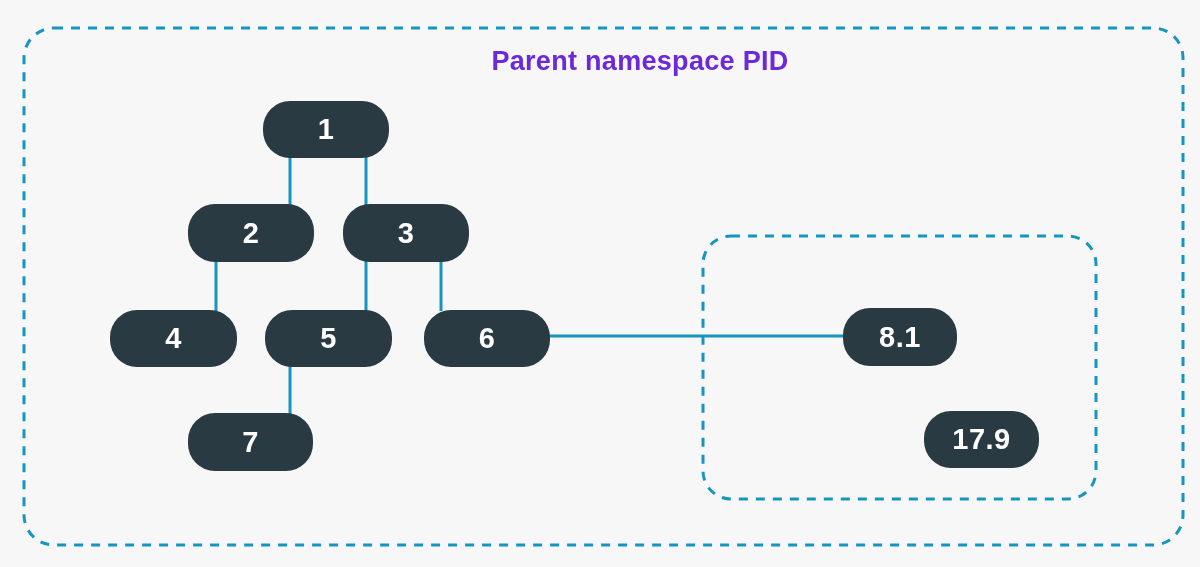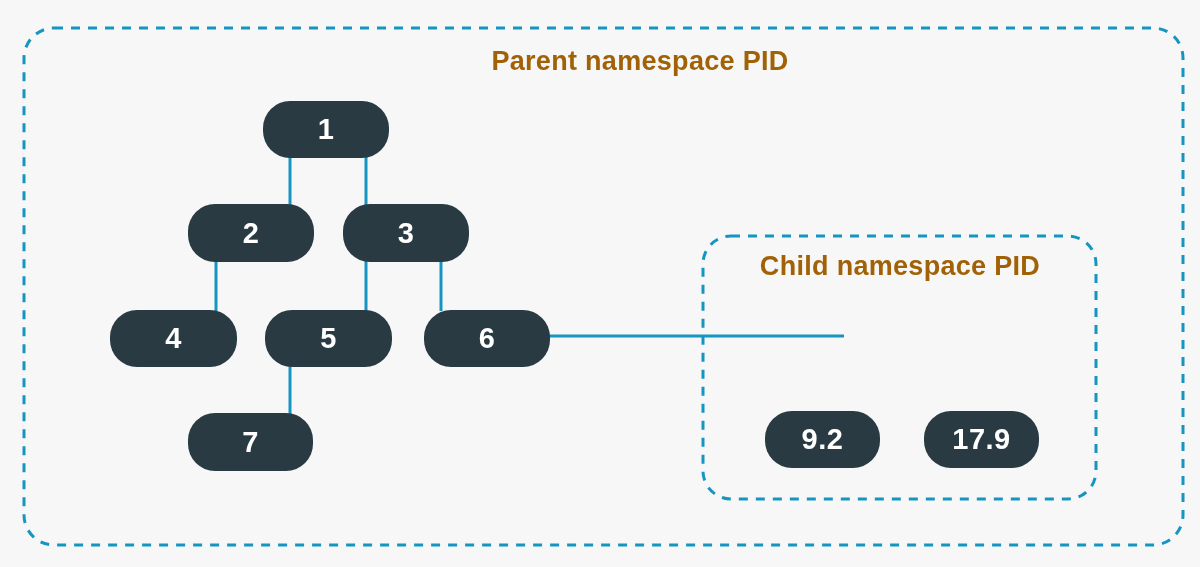--- a/index.html
+++ b/index.html
@@ -21,21 +21,21 @@
     position: absolute;
     left: 0;
     top: 0;
     width: 1200px;
     height: 567px;
     display: block;
   }
   .ns-title {
     position: absolute;
     transform: translate(-50%, -50%);
-    color: #a16207;
+    color: #6d28d9;
     font-size: 27px;
     font-weight: 800;
     letter-spacing: 0.3px;
     white-space: nowrap;
   }
   .parent-title { left: 640px; top: 61px; }
   .child-title  { left: 900px; top: 266px; }
   .node {
     position: absolute;
     background: #293a43;
@@ -75,25 +75,24 @@
     <line x1="216" y1="261" x2="216" y2="311" stroke="#1795c1" stroke-width="3"></line>
     <line x1="366" y1="261" x2="366" y2="311" stroke="#1795c1" stroke-width="3"></line>
     <line x1="441" y1="261" x2="441" y2="311" stroke="#1795c1" stroke-width="3"></line>
     <line x1="290" y1="366" x2="290" y2="414" stroke="#1795c1" stroke-width="3"></line>
 
     <line x1="549" y1="336" x2="844" y2="336" stroke="#1795c1" stroke-width="3"></line>
   </svg>
 
   <div class="ns-title parent-title">Parent namespace PID</div>
 
-  <div class="ns-title child-title">Child namespace PID</div>
 
   <div class="node n1">1</div>
   <div class="node n2">2</div>
   <div class="node n3">3</div>
   <div class="node n4">4</div>
   <div class="node n5">5</div>
   <div class="node n6">6</div>
   <div class="node n7">7</div>
-  <div class="node n9">9.2</div>
+  <div class="node n8">8.1</div>
   <div class="node n10">17.9</div>
 
 </div>
 
 </body></html>

